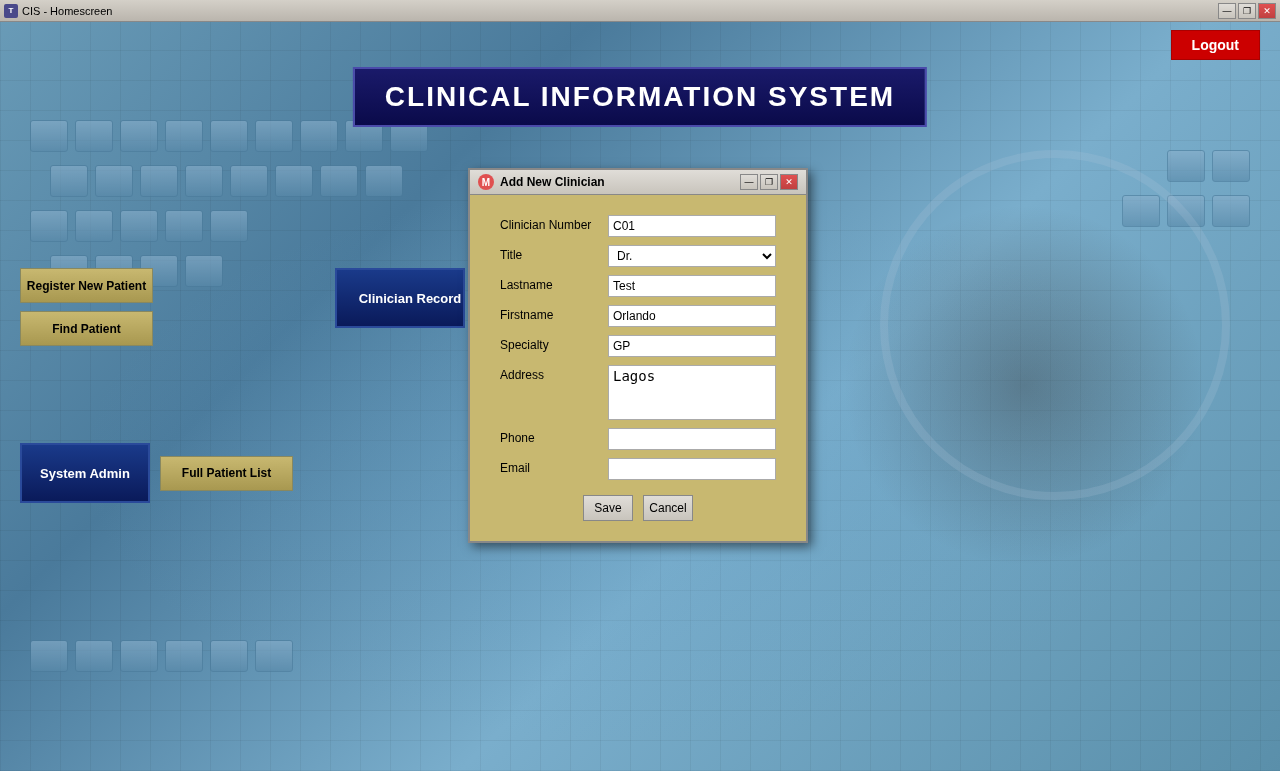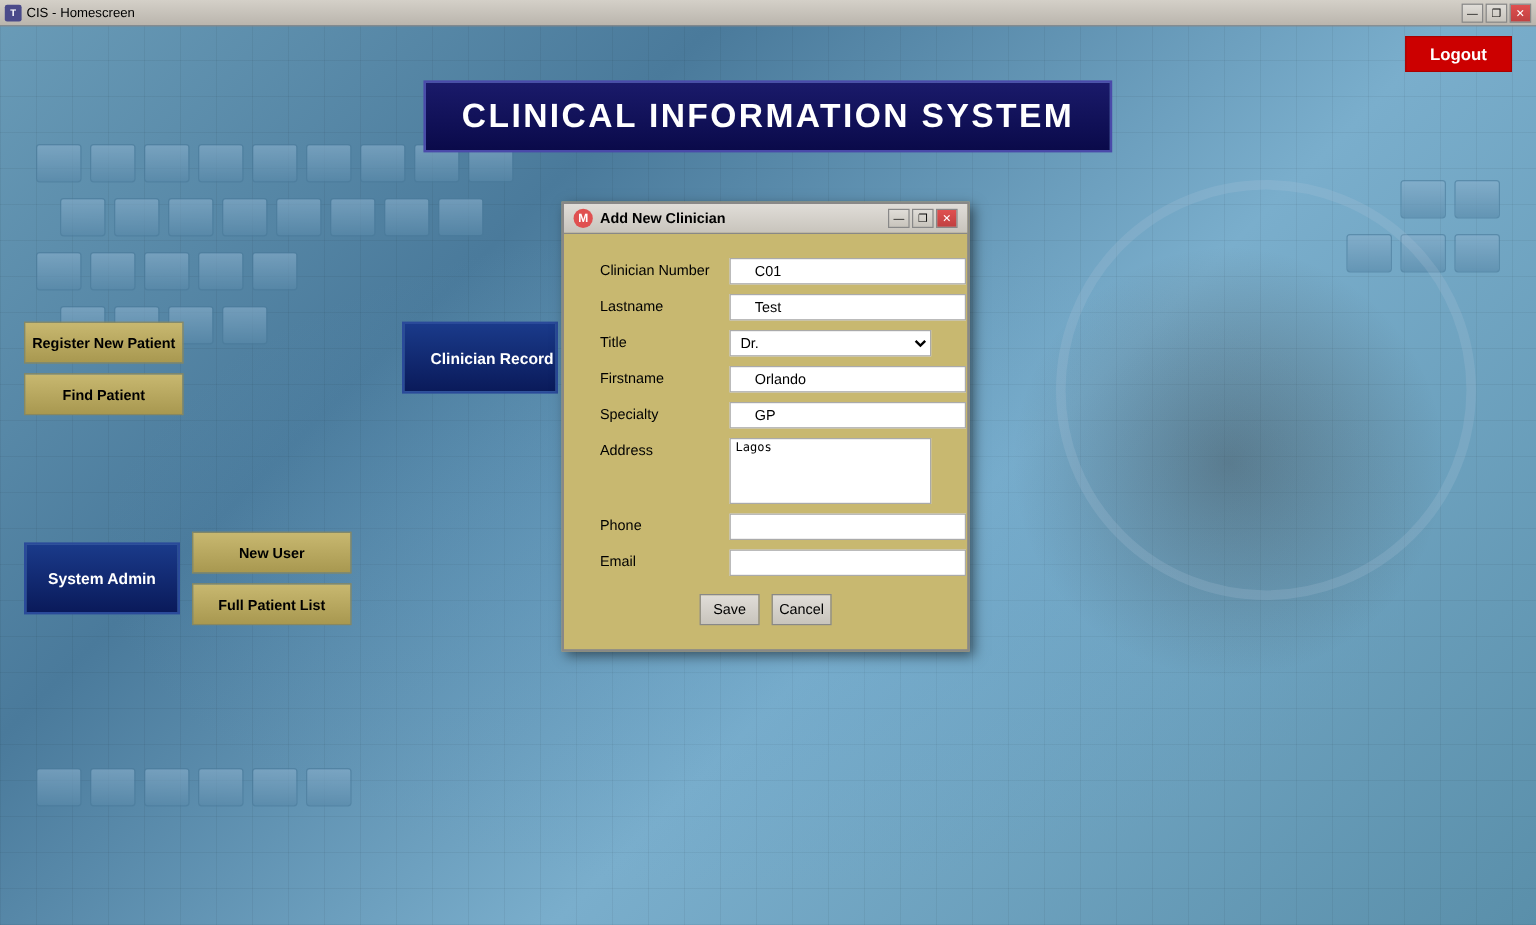--- a/index.html
+++ b/index.html
@@ -291,41 +291,41 @@
       color: #000;
       padding-top: 3px;
       flex-shrink: 0;
     }
 
     .form-input {
       flex: 1;
       height: 22px;
       border: 1px solid #aaa;
       background: white;
-      padding: 2px 20px;
+      padding: 2px 4px;
       font-size: 12px;
     }
 
     .form-select {
       flex: 1;
       height: 22px;
       border: 1px solid #aaa;
       background: white;
       padding: 2px 4px;
       font-size: 12px;
       appearance: auto;
     }
 
     .form-textarea {
       flex: 1;
       height: 55px;
       border: 1px solid #aaa;
       background: white;
       padding: 2px 4px;
-      font-size: 10px;
+      font-size: 14px;
       resize: none;
     }
 
     .form-actions {
       display: flex;
       justify-content: center;
       gap: 10px;
       margin-top: 15px;
     }
 
@@ -439,21 +439,20 @@
     <button class="nav-sub-btn">Register New Patient</button>
     <button class="nav-sub-btn">Find Patient</button>
   </div>
 </div>
 
 <button class="clinician-btn" style="position:absolute;top:268px;left:335px;">Clinician Record</button>
 
 <div style="position:absolute;top:443px;left:20px;display:flex;align-items:center;gap:10px;">
   <button class="nav-main-btn">System Admin</button>
   <div class="nav-sub-btns">
-    <button class="nav-sub-btn">New User</button>
     <button class="nav-sub-btn">Full Patient List</button>
   </div>
 </div>
 
 <div class="modal-overlay">
   <div class="modal">
 
     <div class="modal-title-bar">
       <div class="modal-title-left">
         <div class="modal-icon">
@@ -466,39 +465,39 @@
         <button class="modal-btn">❐</button>
         <button class="modal-btn close">✕</button>
       </div>
     </div>
 
     <div class="modal-body">
 
       <div class="form-row">
         <label class="form-label">Clinician Number</label>
         <input class="form-input" type="text" value="C01" style="">
-      </div>
-
-      <div class="form-row">
-        <label class="form-label">Lastname</label>
-        <input class="form-input" type="text" value="Test" style="">
       </div>
 
       <div class="form-row">
         <label class="form-label">Title</label>
         <select class="form-select">
           <option>Dr.</option>
           <option>Mr.</option>
           <option>Mrs.</option>
           <option>Ms.</option>
           <option>Prof.</option>
         </select>
       </div>
 
       <div class="form-row">
+        <label class="form-label">Lastname</label>
+        <input class="form-input" type="text" value="Test" style="">
+      </div>
+
+      <div class="form-row">
         <label class="form-label">Firstname</label>
         <input class="form-input" type="text" value="Orlando" style="">
       </div>
 
       <div class="form-row">
         <label class="form-label">Specialty</label>
         <input class="form-input" type="text" value="GP" style="">
       </div>
 
 

